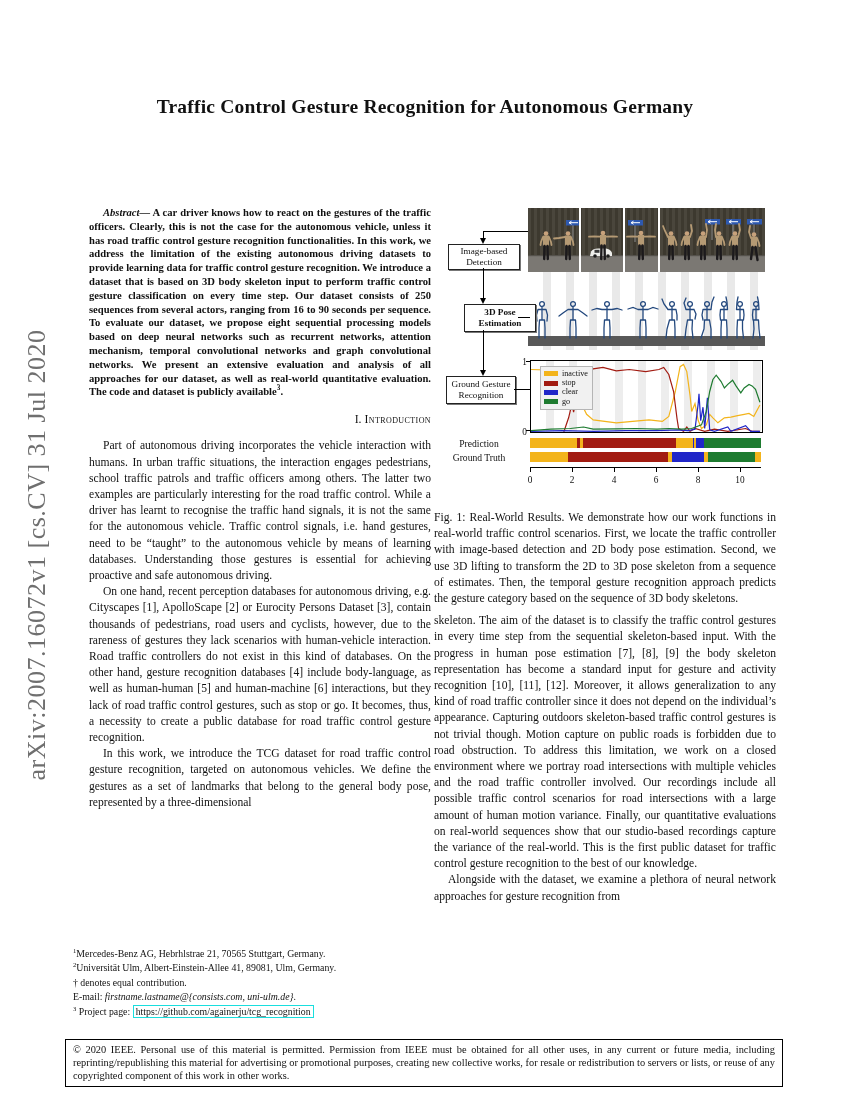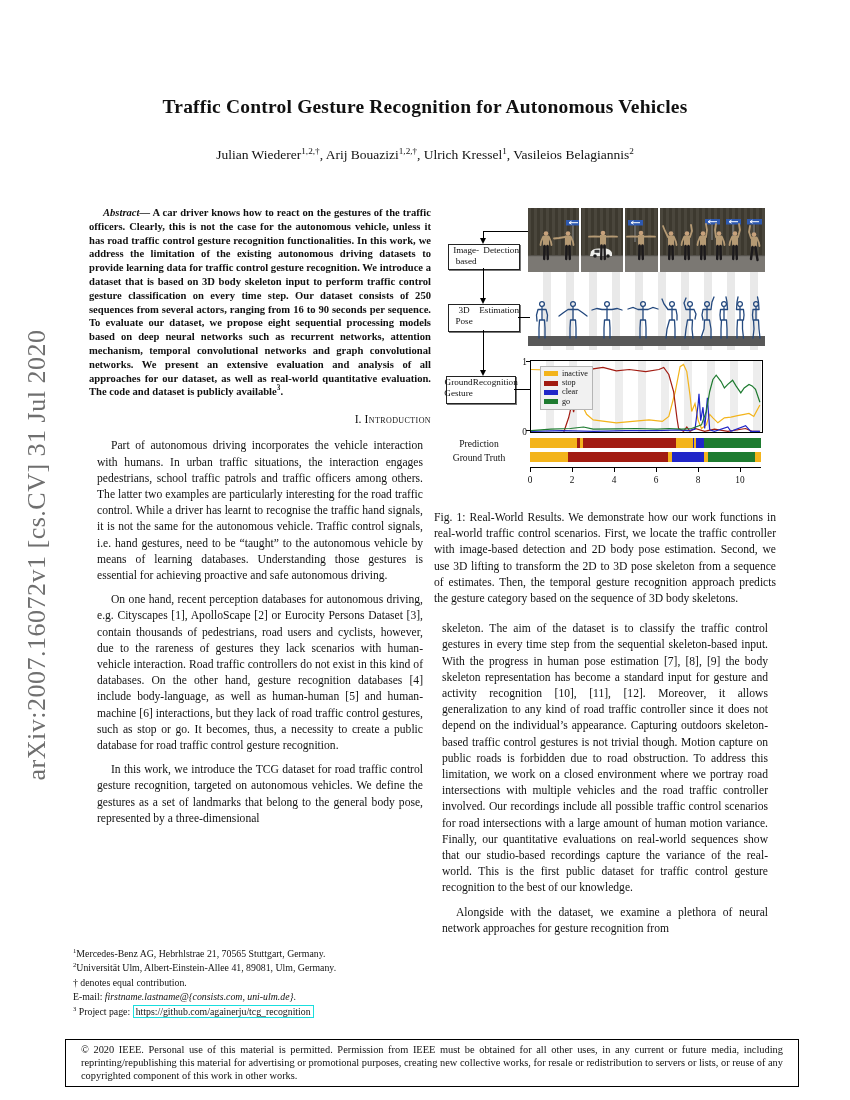--- a/index.html
+++ b/index.html
@@ -14,31 +14,31 @@
   #paper-title{position:absolute;left:0;top:96px;width:100%;text-align:center;
     font-size:19.5px;font-weight:bold;letter-spacing:.2px;}
   #paper-authors{position:absolute;left:0;top:147px;width:100%;text-align:center;font-size:13.5px;}
   sup{font-size:68%;line-height:0;}
 
   
   .col{position:absolute;top:200px;width:342px;font-size:11.6px;line-height:16.2px;
     text-align:justify;}
   #left-col{left:89px;}
   #right-col{left:434px;}
-  .para{margin:8px;text-indent:14px;}
+  .para{margin:0;text-indent:14px;}
   .para.noindent{text-indent:0;}
   #abstract-para{font-weight:bold;font-size:10.6px;line-height:13.8px;margin:6px 0 12px 0;text-indent:14px;}
   .lead-in{font-style:italic;}
   #section-heading{text-align:right;font-size:11.8px;margin:10px 0 11px 0;font-weight:normal;}
   #section-heading .sc{font-variant:small-caps;letter-spacing:.4px;}
 
   
   #figure1{position:relative;width:343px;height:300px;}
   .flowbox{position:absolute;border:1.2px solid #222;background:#fff;text-align:center;
-    font-size:9.2px;line-height:10.8px;display:flex;flex-direction:row;justify-content:center;
+    font-size:9.2px;line-height:10.8px;display:flex;flex-direction:column;justify-content:center;
     box-shadow:1px 1px 0 #777;}
   .conn{position:absolute;background:#000;}
   .arrow-down{position:absolute;width:0;height:0;border-left:3.5px solid transparent;
     border-right:3.5px solid transparent;border-top:6px solid #000;}
 
   #photo-strip{position:absolute;left:94px;top:8px;width:237px;height:64px;overflow:hidden;
     background:repeating-linear-gradient(90deg,#4a463c 0 3px,#3d392f 3px 6px);}
   #skeleton-strip{position:absolute;left:94px;top:72px;width:237px;height:78px;overflow:hidden;
     background:repeating-linear-gradient(90deg,#ffffff 0 15px,#e9e9e9 15px 23px);}
 
@@ -64,33 +64,32 @@
   #rp-spacer{height:6px;}
 
   
   #footnotes{position:absolute;left:73px;top:947px;width:342px;font-size:9.8px;line-height:14.4px;
     text-align:justify;}
   #footnotes .fn{margin:0;}
   .fn-link{border:1.6px solid #19dede;padding:0 2px;text-decoration:none;color:#111;}
 
   
   #copyright-box{position:absolute;left:65px;top:1039px;width:702px;border:1px solid #000;
-    padding:3px 15px;font-size:10.4px;line-height:13.2px;text-align:justify;}
+    padding:3px 7px;font-size:10.4px;line-height:13.2px;text-align:justify;}
 
   svg{display:block;}
 </style>
 </head>
 <body>
 
 <div id="page">
 
   <div id="arxiv-stamp">arXiv:2007.16072v1  [cs.CV]  31 Jul 2020</div>
 
-  <div id="paper-title">Traffic Control Gesture Recognition for Autonomous Vehicles</div>
-  <div id="paper-authors"><span>Julian Wiederer</span><sup>1,2,†</sup>, <span>Arij Bouazizi</span><sup>1,2,†</sup>, <span>Ulrich Kressel</span><sup>1</sup>, <span>Vasileios Belagiannis</span><sup>2</sup></div>
+  <div id="paper-title">Traffic Control Gesture Recognition for Autonomous Germany</div>
 
   <div id="left-col" class="col">
     <p id="abstract-para"><span class="lead-in">Abstract—</span><span> A car driver knows how to react on the gestures of the traffic officers. Clearly, this is not the case for the autonomous vehicle, unless it has road traffic control gesture recognition functionalities. In this work, we address the limitation of the existing autonomous driving datasets to provide learning data for traffic control gesture recognition. We introduce a dataset that is based on 3D body skeleton input to perform traffic control gesture classification on every time step. Our dataset consists of 250 sequences from several actors, ranging from 16 to 90 seconds per sequence. To evaluate our dataset, we propose eight sequential processing models based on deep neural networks such as recurrent networks, attention mechanism, temporal convolutional networks and graph convolutional networks. We present an extensive evaluation and analysis of all approaches for our dataset, as well as real-world quantitative evaluation. The code and dataset is publicly available</span><sup>3</sup><span>.</span></p>
 
     <div id="section-heading"><span>I.</span> <span class="sc">Introduction</span></div>
 
     <p class="para">Part of autonomous driving incorporates the vehicle interaction with humans. In urban traffic situations, the interaction engages pedestrians, school traffic patrols and traffic officers among others. The latter two examples are particularly interesting for the road traffic control. While a driver has learnt to recognise the traffic hand signals, it is not the same for the autonomous vehicle. Traffic control signals, i.e. hand gestures, need to be “taught” to the autonomous vehicle by means of learning databases. Understanding those gestures is essential for achieving proactive and safe autonomous driving.</p>
     <p class="para">On one hand, recent perception databases for autonomous driving, e.g. Cityscapes [1], ApolloScape [2] or Eurocity Persons Dataset [3], contain thousands of pedestrians, road users and cyclists, however, due to the rareness of gestures they lack scenarios with human-vehicle interaction. Road traffic controllers do not exist in this kind of databases. On the other hand, gesture recognition databases [4] include body-language, as well as human-human [5] and human-machine [6] interactions, but they lack of road traffic control gestures, such as stop or go. It becomes, thus, a necessity to create a public database for road traffic control gesture recognition.</p>
     <p class="para">In this work, we introduce the TCG dataset for road traffic control gesture recognition, targeted on autonomous vehicles. We define the gestures as a set of landmarks that belong to the general body pose, represented by a three-dimensional</p>
   </div>
@@ -248,21 +247,21 @@
                 <path d="M0,7 L0,20 M-3,9.5 L3,9.5 M3,9.5 L2.5,2 L1.5,-3 M-3,9.5 L-3.5,15 L-3,20 M-2.5,20 L-2,29 L-3,38 M2.5,20 L3,29 L4,38 M-2.5,20 L2.5,20"></path>
               </g>
           </g>
         </svg>
       </div>
 
       <div class="flowbox" style="left:14px;top:44px;width:70px;height:24px;">
         <div>Image-based</div>
         <div>Detection</div>
       </div>
-      <div class="flowbox" style="left:14px;top:104px;width:70px;height:26px;">
+      <div class="flowbox" style="left:30px;top:104px;width:70px;height:26px;font-weight:bold;">
         <div>3D Pose</div>
         <div>Estimation</div>
       </div>
       <div class="flowbox" style="left:12px;top:176px;width:68px;height:26px;">
         <div>Ground Gesture</div>
         <div>Recognition</div>
       </div>
 
       <div class="conn" style="left:49px;top:31px;width:45px;height:1px;"></div>
       <div class="conn" style="left:49px;top:31px;width:1px;height:8px;"></div>

